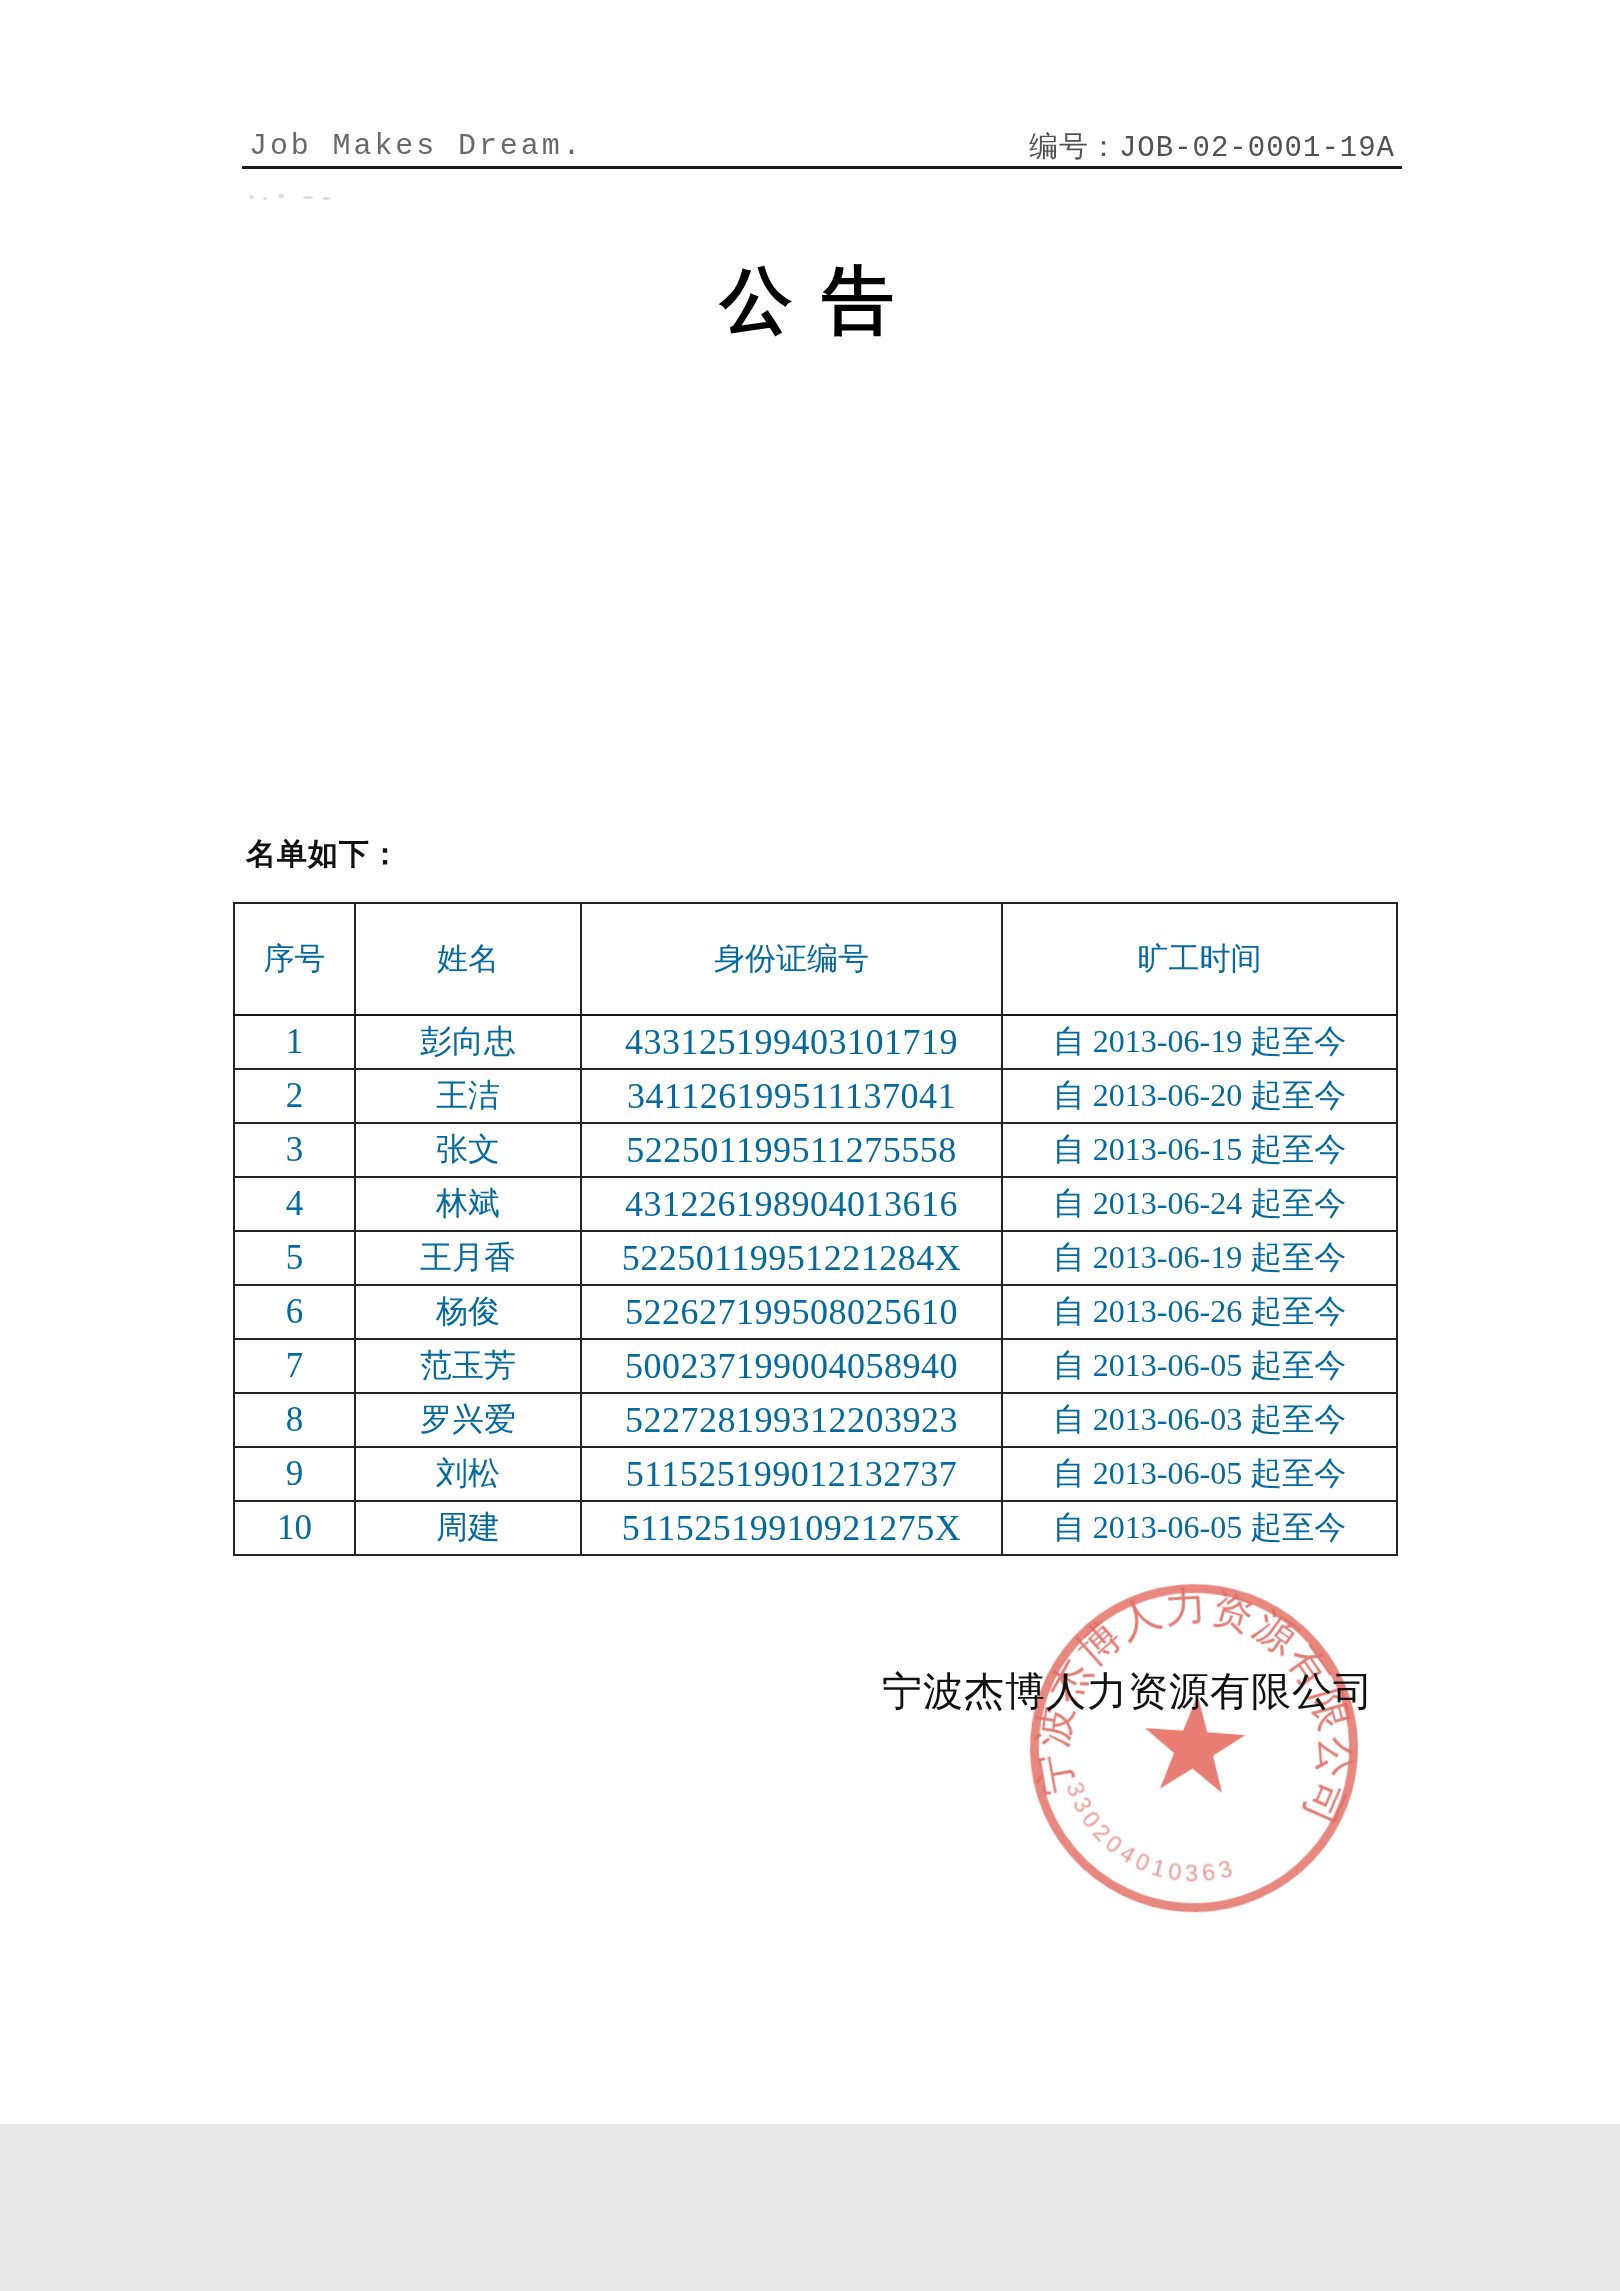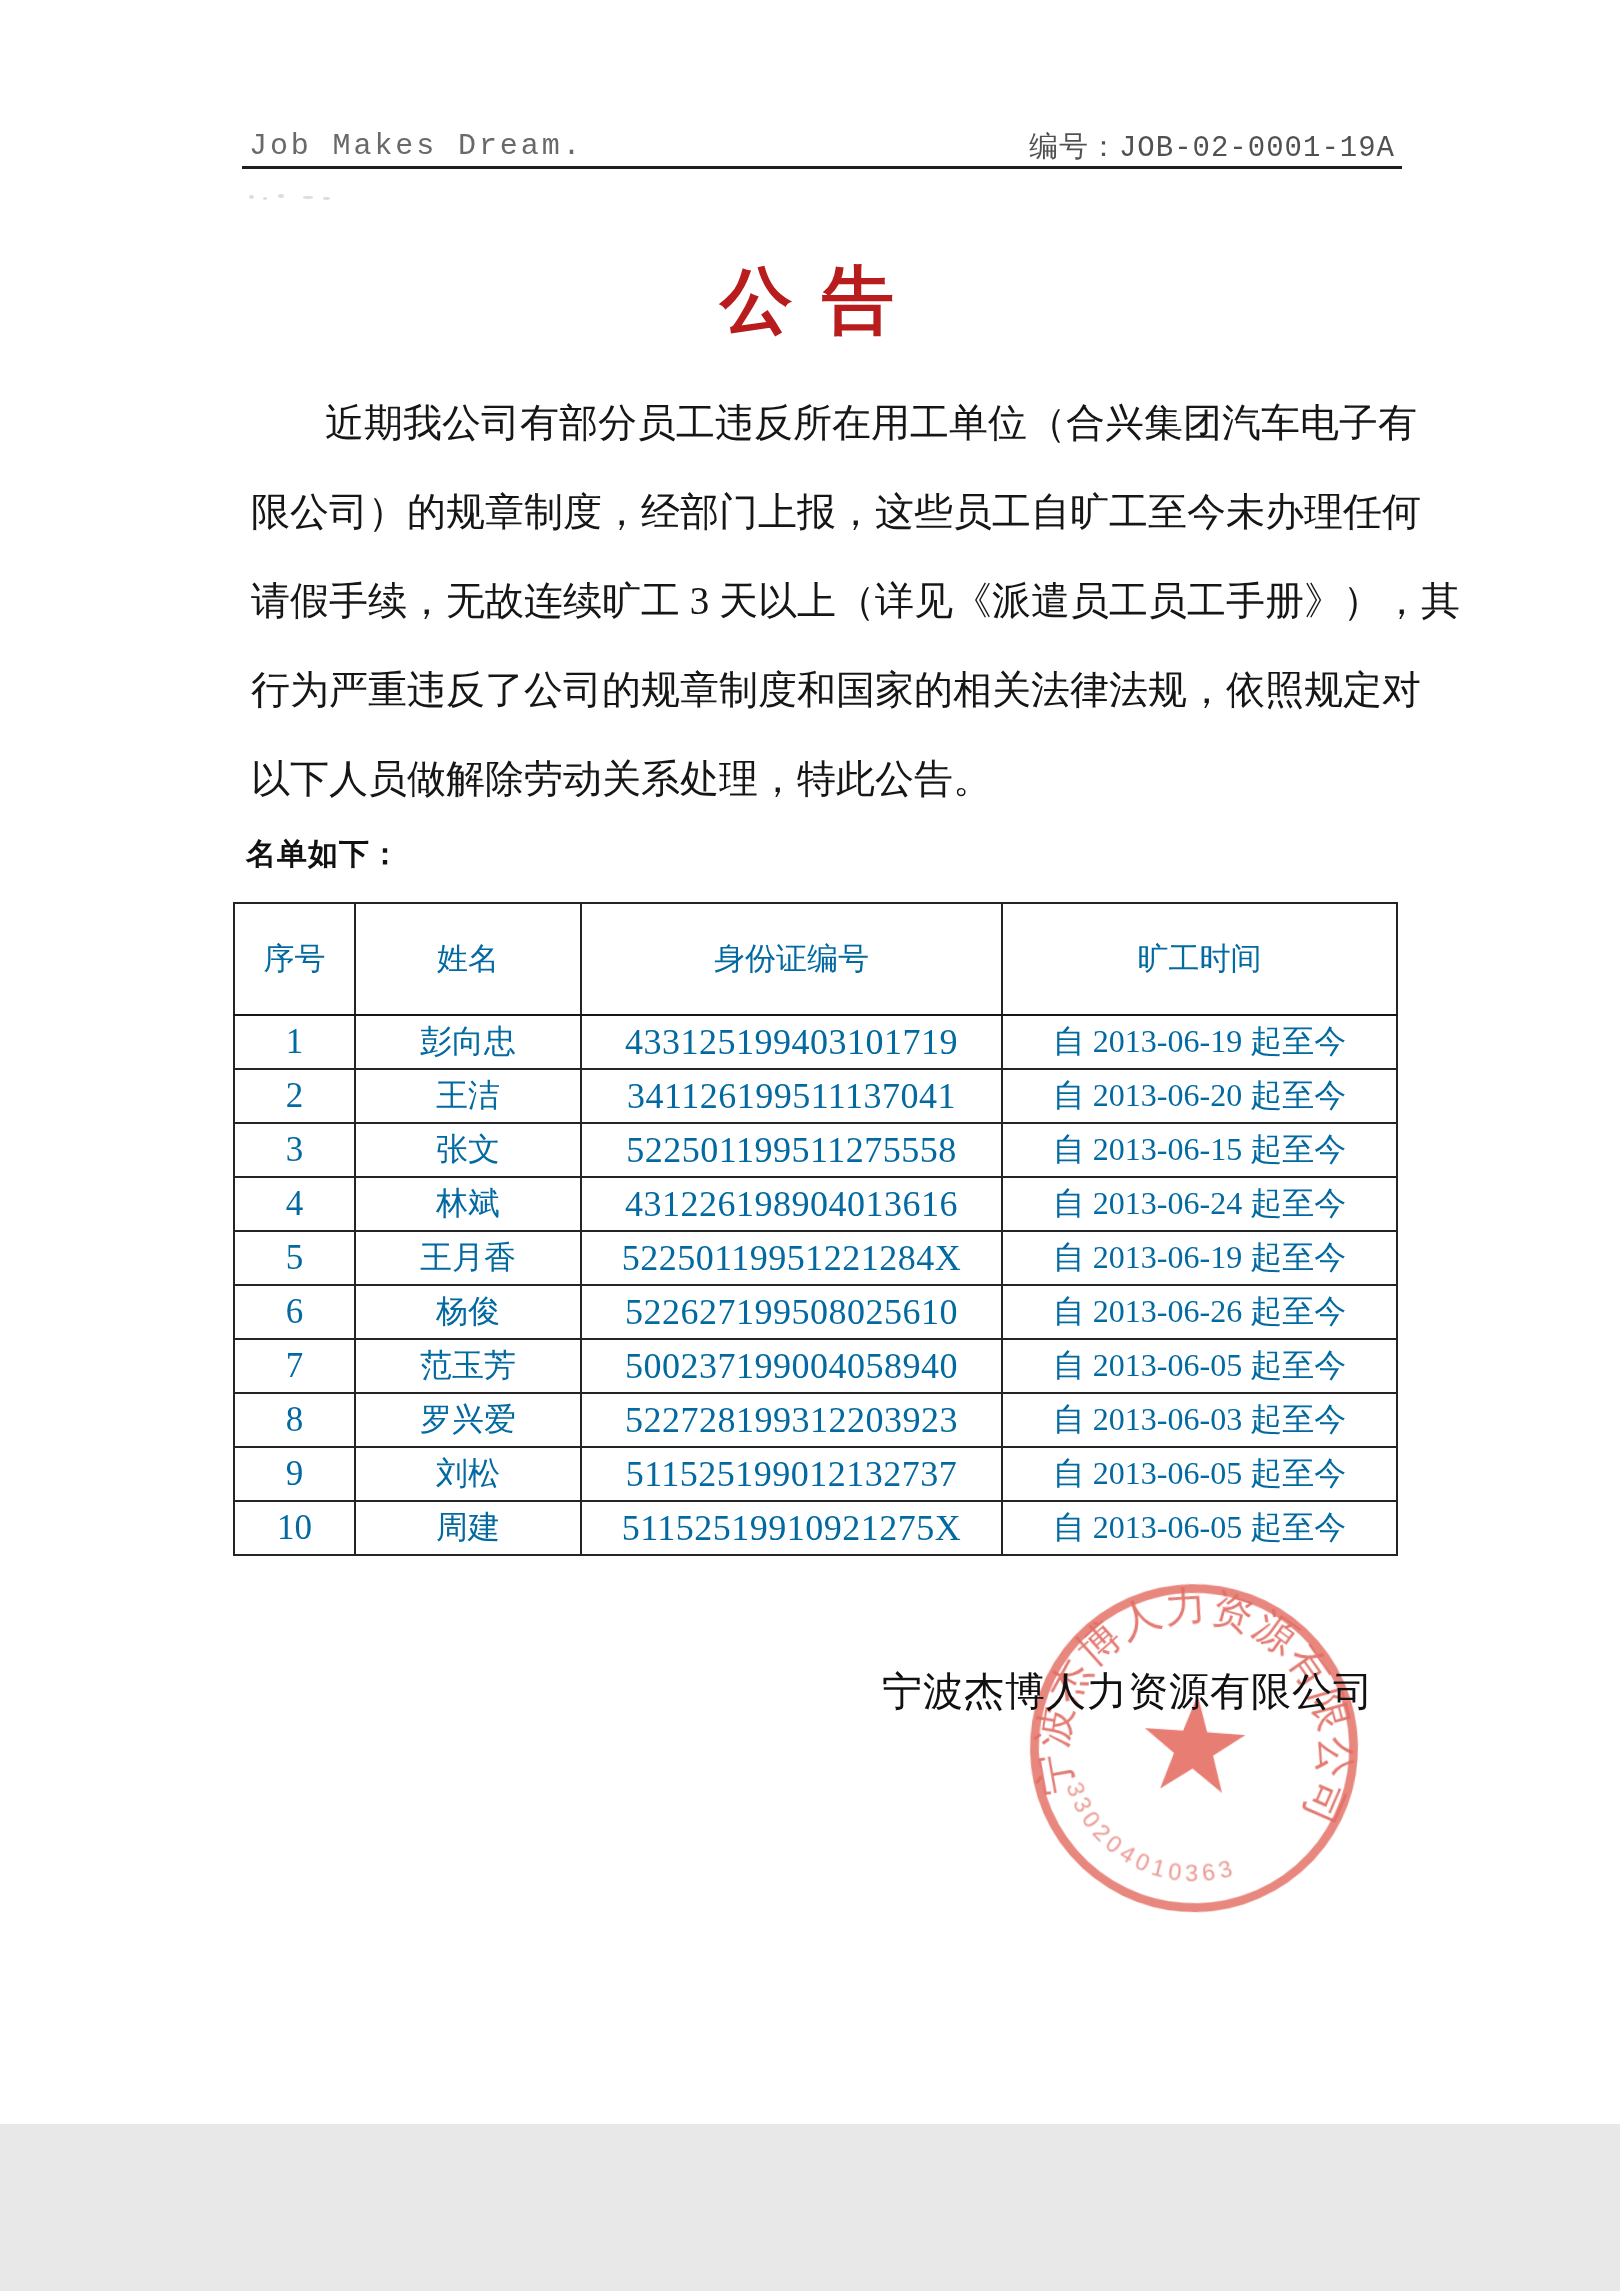--- a/index.html
+++ b/index.html
@@ -32,21 +32,21 @@
   .scan-specks i{position:absolute;background:#777;border-radius:50%;}
   .scan-specks i:nth-child(1){left:0;top:3.9px;width:4.9px;height:3.9px;}
   .scan-specks i:nth-child(2){left:13.7px;top:5.9px;width:3.9px;height:2.9px;}
   .scan-specks i:nth-child(3){left:29px;top:2.9px;width:5.9px;height:3.9px;}
   .scan-specks i:nth-child(4){left:54px;top:4.9px;width:9.8px;height:2.9px;}
   .scan-specks i:nth-child(5){left:74px;top:5.9px;width:6.9px;height:2.9px;}
   
   .title{
     position:absolute;left:0;top:253px;width:1620px;
     text-align:center;font-size:72px;font-weight:bold;
-    letter-spacing:5.9px;color:#b91c1c;
+    letter-spacing:5.9px;color:#000000;
   }
   
   .body-block{
     position:absolute;left:251px;top:378px;width:1166px;
     font-size:39px;line-height:89px;color:#161616;
   }
   .body-line{white-space:nowrap;}
   .body-line.indent{padding-left:74px;}
   
   .list-label{
@@ -101,27 +101,20 @@
   <div class="scan-specks">
       <i></i>
       <i></i>
       <i></i>
       <i></i>
       <i></i>
     </div>
 
   <div class="title">公  告</div>
 
-  <div class="body-block">
-    <div class="body-line indent">近期我公司有部分员工违反所在用工单位（合兴集团汽车电子有</div>
-    <div class="body-line">限公司）的规章制度，经部门上报，这些员工自旷工至今未办理任何</div>
-    <div class="body-line">请假手续，无故连续旷工 3 天以上（详见《派遣员工员工手册》），其</div>
-    <div class="body-line">行为严重违反了公司的规章制度和国家的相关法律法规，依照规定对</div>
-    <div class="body-line">以下人员做解除劳动关系处理，特此公告。</div>
-  </div>
 
   <div class="list-label">名单如下：</div>
 
   <table class="roster">
     <colgroup>
         <col class="c1">
         <col class="c2">
         <col class="c3">
         <col class="c4">
       </colgroup>

